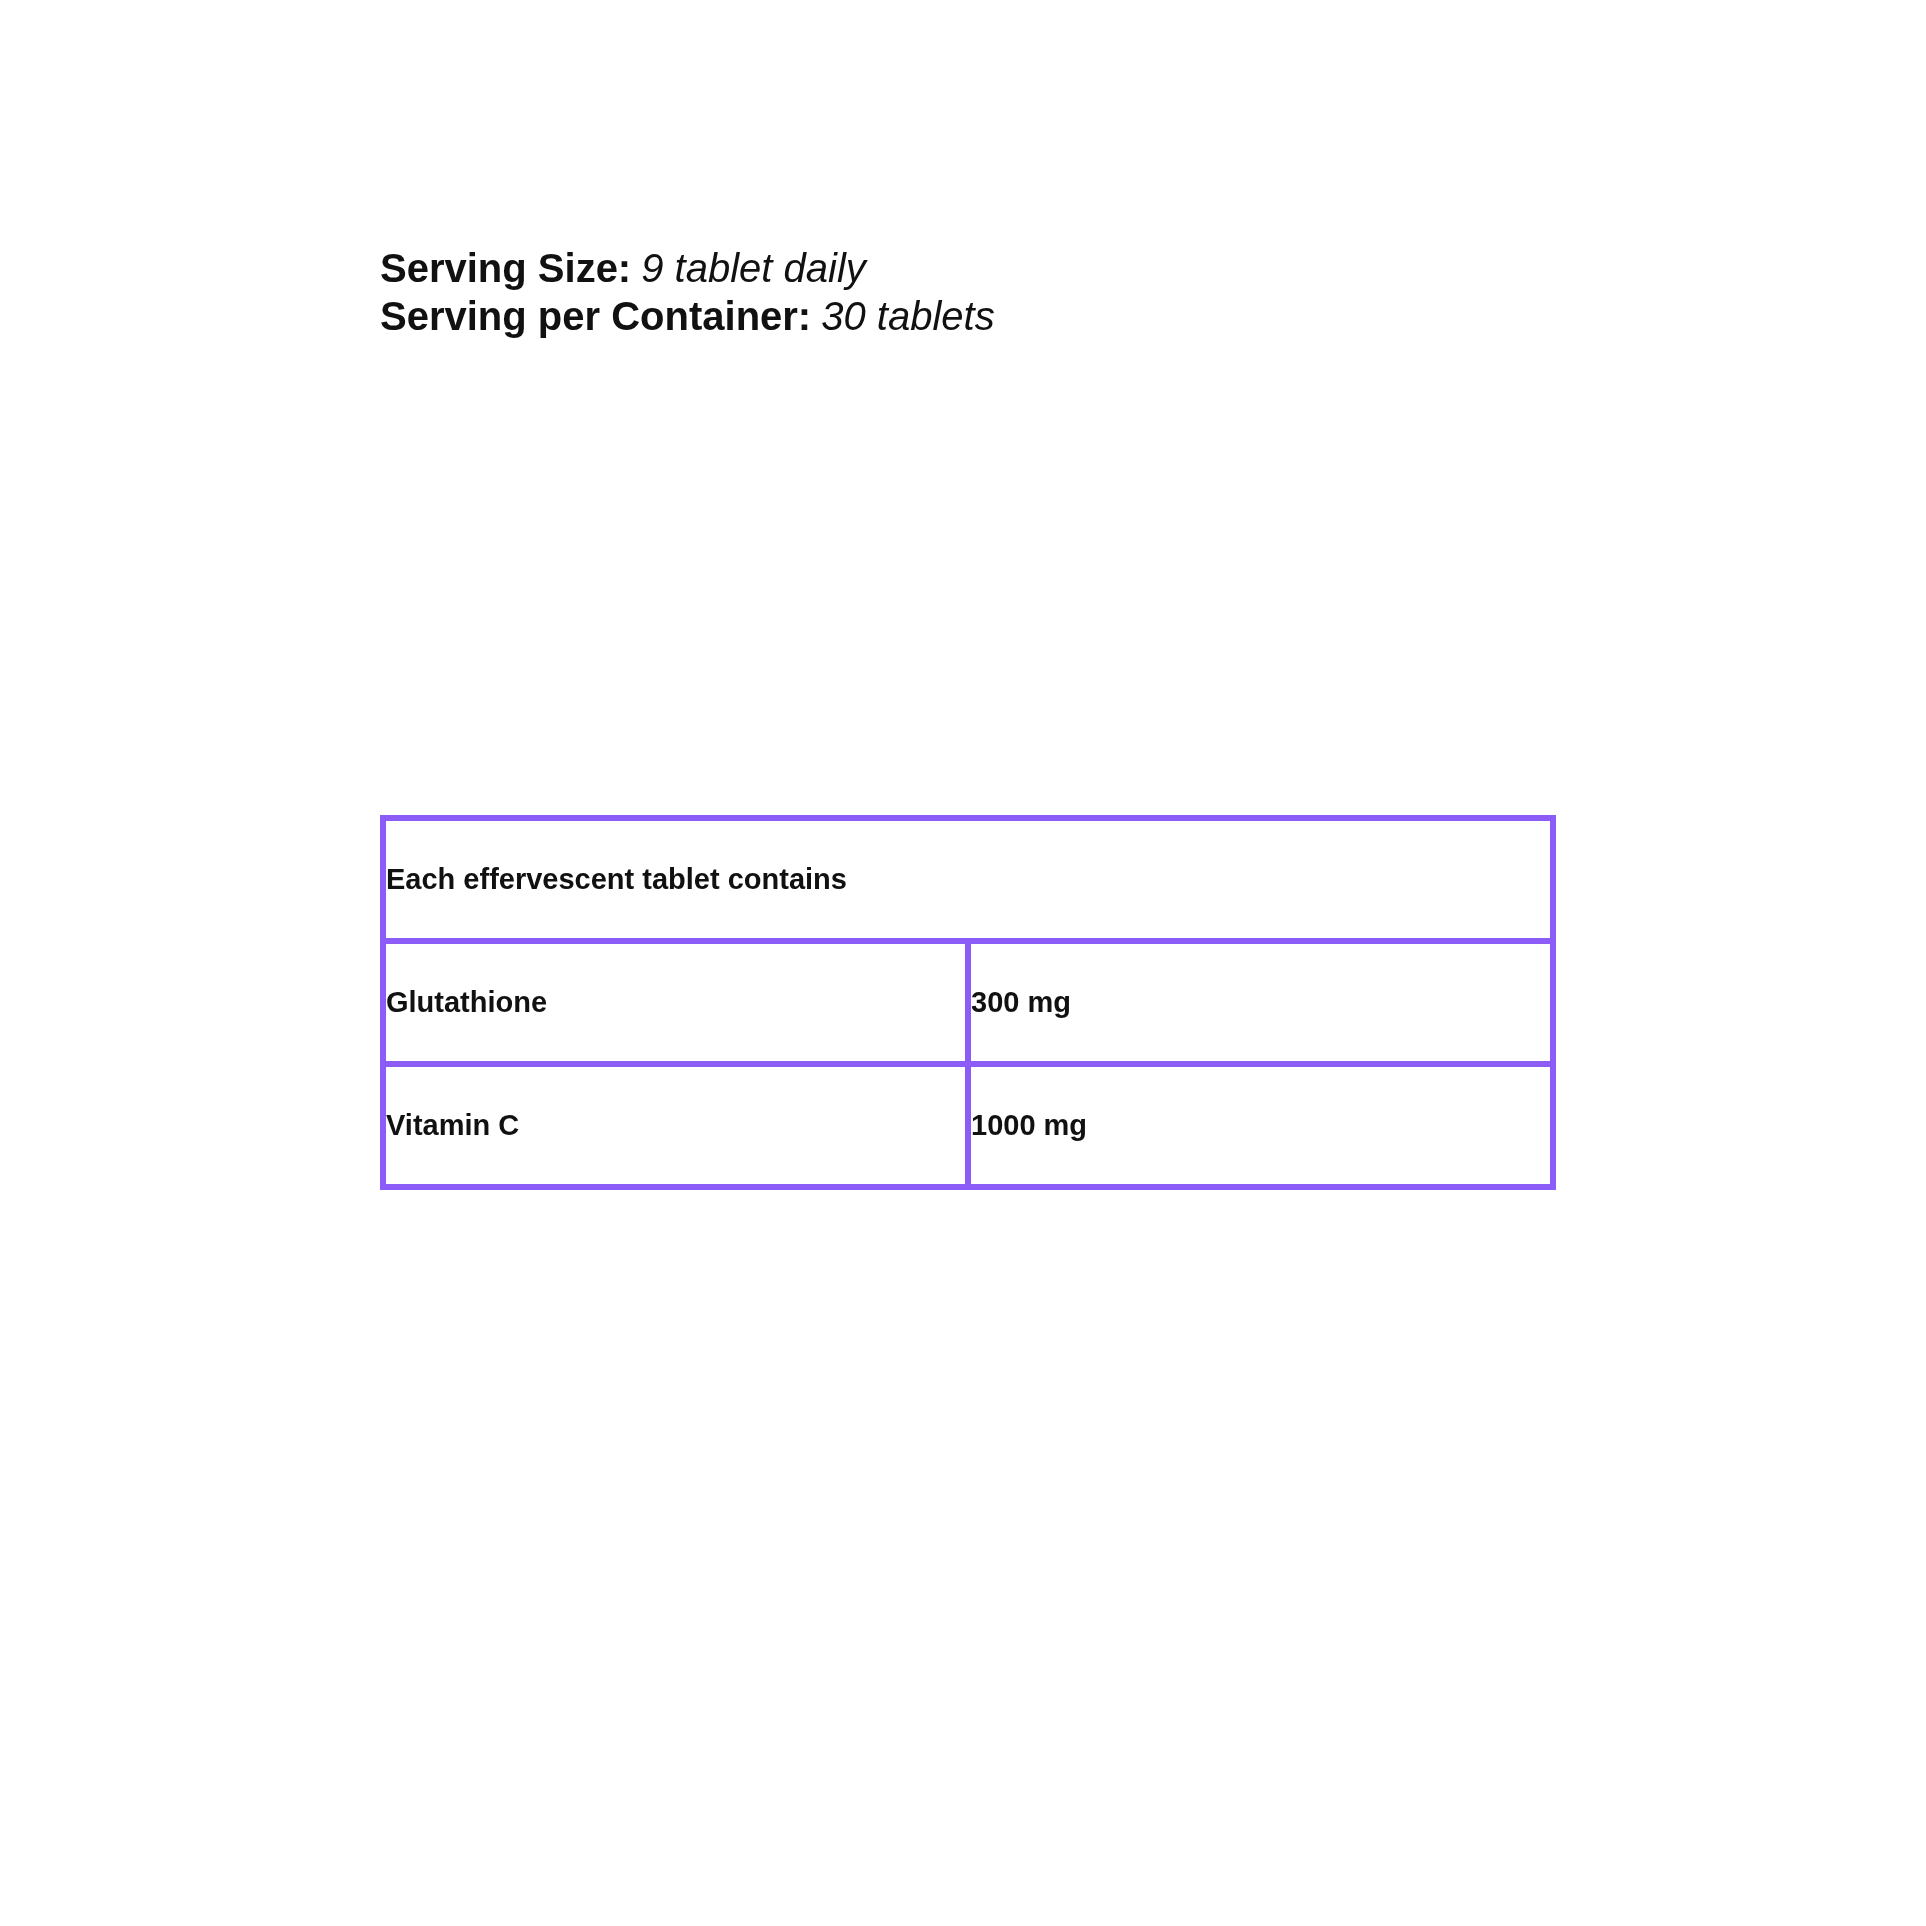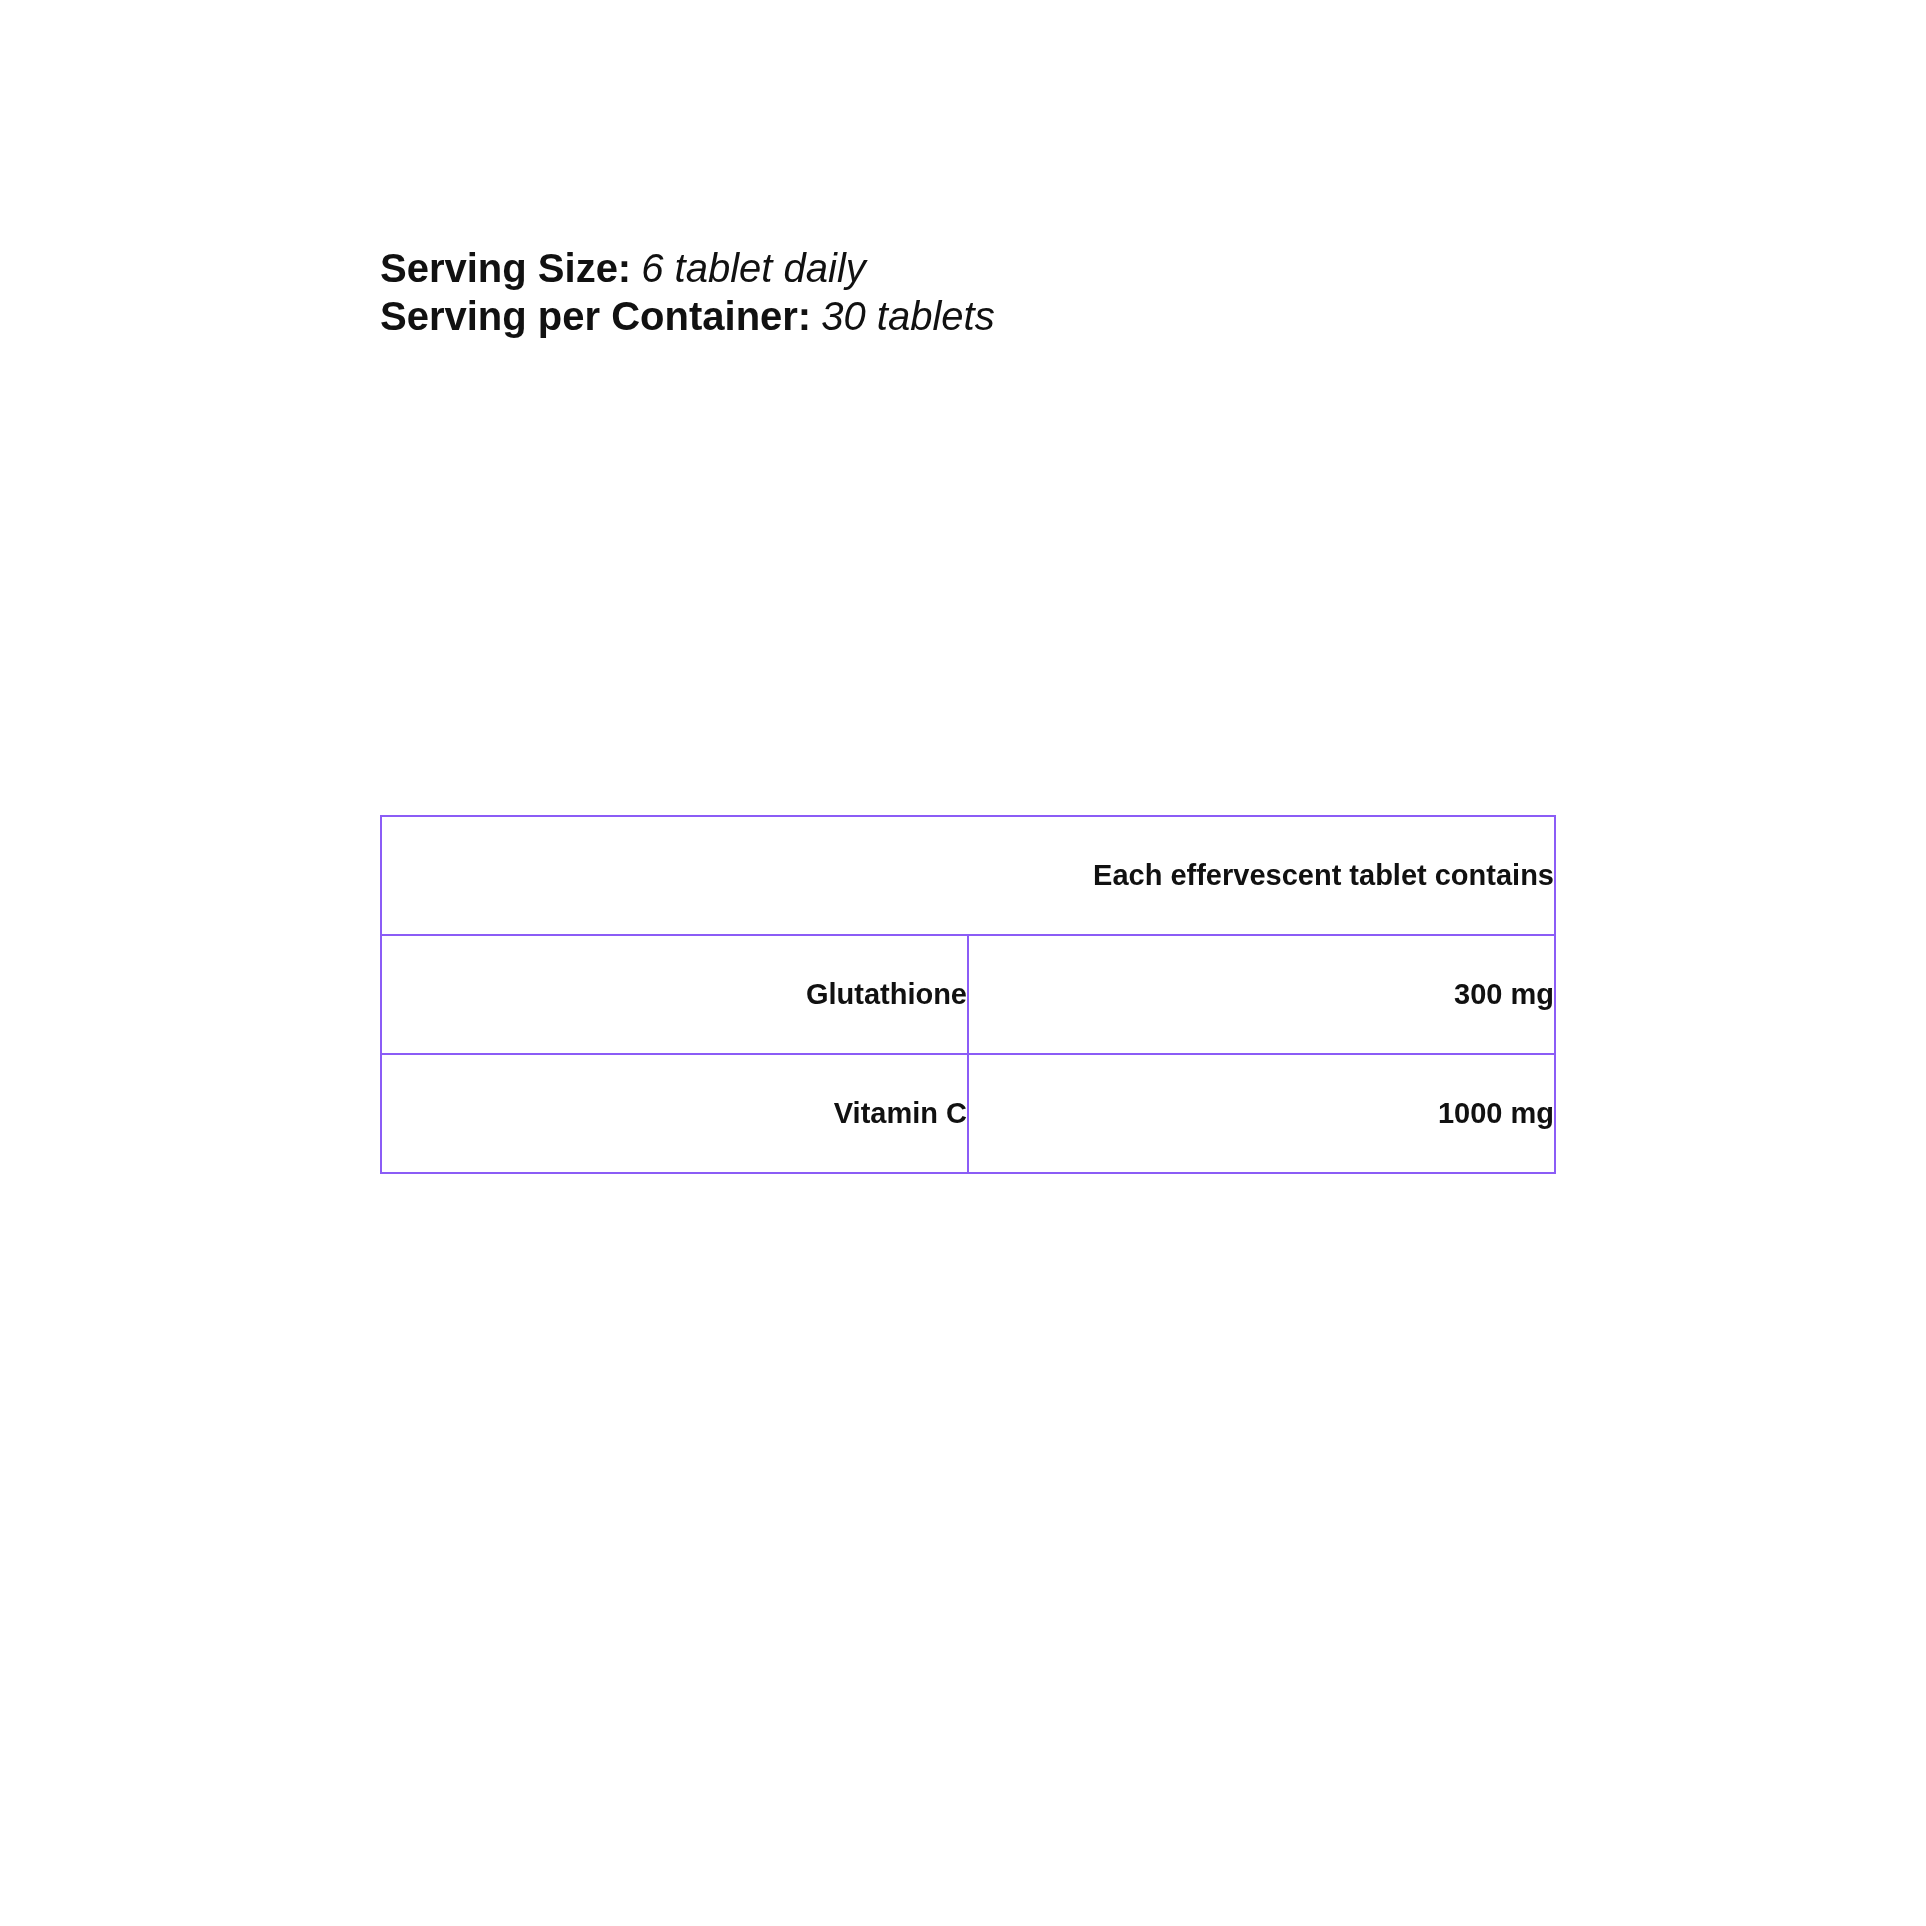--- a/index.html
+++ b/index.html
@@ -40,43 +40,43 @@
   .facts-table {
     position: absolute;
     left: 380px;
     top: 815px;
     width: 1176px;
     border-collapse: collapse;
     table-layout: fixed;
   }
   .facts-table th,
   .facts-table td {
-    border: 2px solid #8b5cf6;
-    text-align: right;
+    border: 6px solid #8b5cf6;
+    text-align: left;
     vertical-align: middle;
     font-size: 29px;
     padding: 0;
   }
   .facts-table .header-cell {
     height: 117px;
     font-weight: 700;
   }
   .facts-table .data-cell {
     height: 117px;
     font-weight: 700;
     width: 50%;
   }
 </style>
 </head>
 <body>
 
 <div class="canvas">
 
   <div class="serving-info">
-    <p class="serving-line"><span class="serving-label">Serving Size:</span><span class="serving-value">6 tablet daily</span></p>
+    <p class="serving-line"><span class="serving-label">Serving Size:</span><span class="serving-value">9 tablet daily</span></p>
     <p class="serving-line"><span class="serving-label">Serving per Container:</span><span class="serving-value">30 tablets</span></p>
   </div>
 
   <table class="facts-table">
     <tbody>
       <tr>
         <th class="header-cell" colspan="2">Each effervescent tablet contains</th>
       </tr>
       <tr>
         <td class="data-cell">Glutathione</td>

